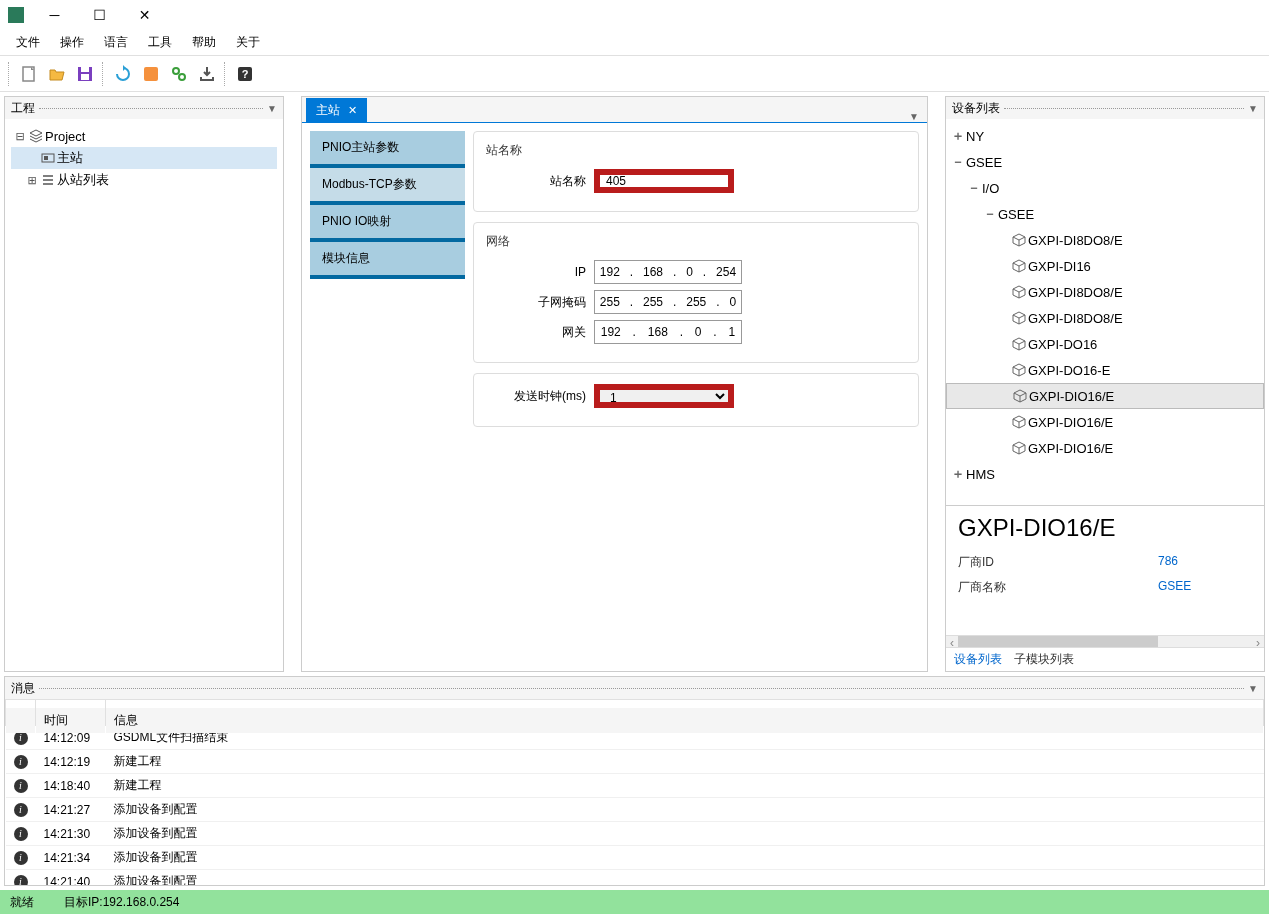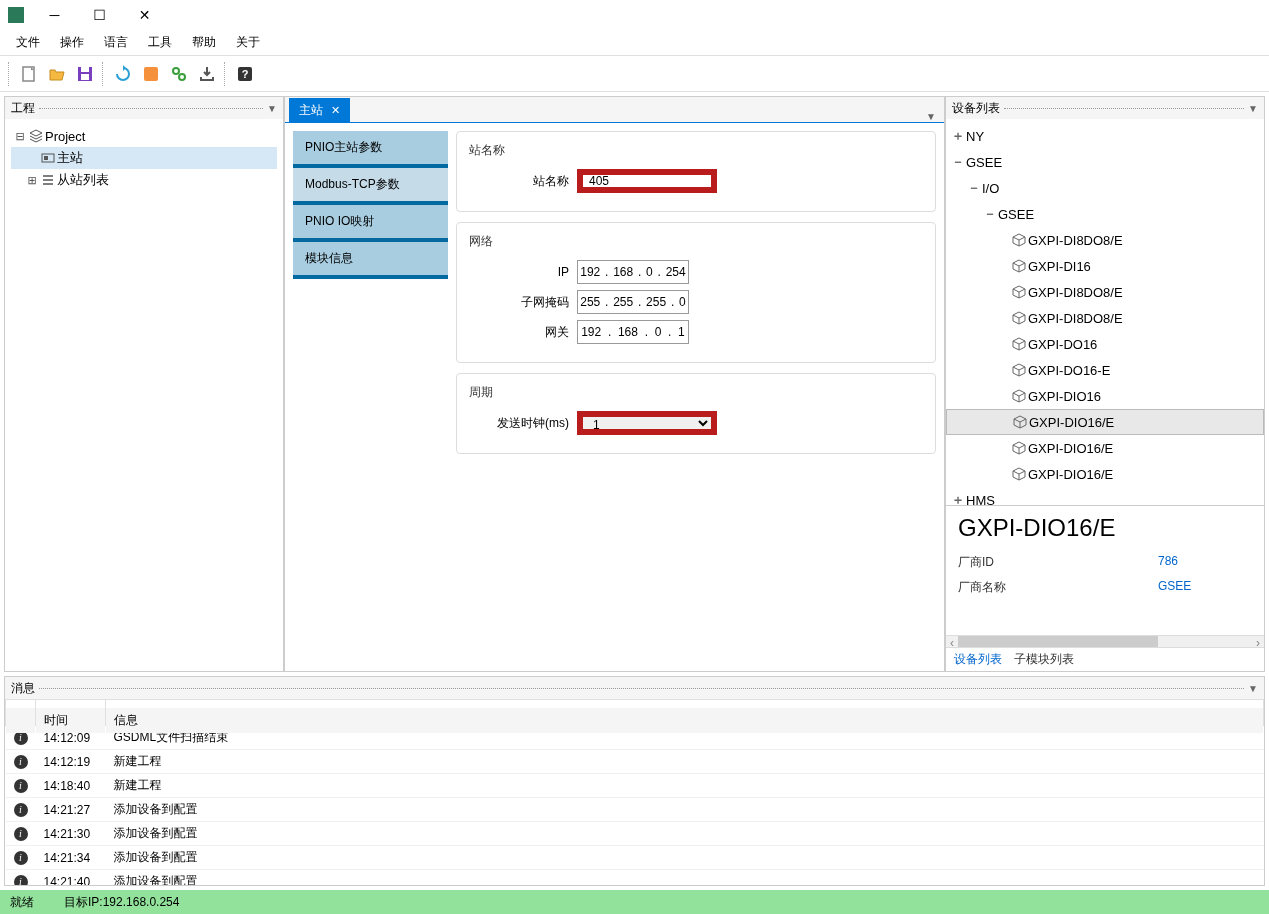--- a/index.html
+++ b/index.html
@@ -6,21 +6,21 @@
 body { font-family: "Microsoft YaHei", "Segoe UI", sans-serif; font-size: 12px; background: #fff; overflow: hidden; height: 914px; width: 1269px; display: flex; flex-direction: column; }
 .titlebar { height: 30px; display: flex; align-items: center; padding: 0 8px; background: #fff; }
 .titlebar .app-icon { width: 16px; height: 16px; background: #2a7a5a; margin-right: 8px; }
 .titlebar .title { flex: 1; font-size: 12px; }
 .titlebar .win-btn { width: 45px; height: 30px; display: flex; align-items: center; justify-content: center; font-size: 14px; }
 .menubar { height: 26px; display: flex; align-items: center; padding: 0 6px; border-bottom: 1px solid #e0e0e0; }
 .menubar .menu-item { padding: 4px 10px; font-size: 12px; }
 .toolbar { height: 36px; display: flex; align-items: center; padding: 0 6px; border-bottom: 1px solid #e0e0e0; gap: 2px; }
 .toolbar .tb-btn { width: 26px; height: 26px; display: flex; align-items: center; justify-content: center; border: 1px solid transparent; }
 .toolbar .tb-sep { width: 4px; height: 24px; border-left: 1px dotted #aaa; margin: 0 2px; }
-.main-area { flex: 1; display: flex; padding: 4px; gap: 0; min-height: 0; }
+.main-area { flex: 1; display: flex; padding: 4px; gap: 17px; min-height: 0; }
 .panel { border: 1px solid #ccc; background: #fff; display: flex; flex-direction: column; }
 .panel-header { height: 22px; background: #f5f5f5; display: flex; align-items: center; padding: 0 6px; font-size: 12px; }
 .panel-header .hdr-txt { margin-right: 4px; }
 .panel-header .hdr-dots { flex: 1; height: 1px; border-bottom: 1px dotted #999; }
 .panel-header .hdr-arrow { margin-left: 4px; font-size: 10px; color: #666; }
 .left-panel { width: 280px; }
 .center-panel { flex: 1; }
 .right-panel { width: 320px; }
 .tree { padding: 6px; font-size: 13px; }
 .tree-row { display: flex; align-items: center; height: 22px; padding: 0 2px; }
@@ -36,21 +36,21 @@
 .side-nav-item { padding: 8px 12px; background: #a8cde0; border-bottom: 4px solid #0369a1; font-size: 12px; }
 .side-nav-item.active { background: #c5dce8; }
 .form-area { flex: 1; }
 .group { border: 1px solid #ddd; border-radius: 4px; margin-bottom: 10px; padding: 10px 12px 12px; position: relative; }
 .group-title { font-size: 12px; color: #333; margin-bottom: 10px; }
 .form-row { display: flex; align-items: center; margin-bottom: 6px; }
 .form-row label { width: 100px; text-align: right; margin-right: 8px; font-size: 12px; }
 .form-row input, .form-row select { height: 24px; border: 6px solid #b91c1c; padding: 0 6px; font-size: 12px; font-family: inherit; }
 .form-row input { width: 140px; }
 .form-row select { width: 140px; background: #f0f0f0; }
-.ip-input { width: 112px; height: 24px; border: 1px solid #999; display: flex; align-items: center; justify-content: space-around; font-size: 12px; }
+.ip-input { width: 148px; height: 24px; border: 1px solid #999; display: flex; align-items: center; justify-content: space-around; font-size: 12px; }
 .ip-input span { text-align: center; }
 .ip-input .dot { width: 4px; }
 .device-tree { flex: 1; overflow-y: auto; padding: 4px 0; }
 .dev-row { display: flex; align-items: center; height: 26px; padding: 0 4px; font-size: 13px; }
 .dev-row.highlighted { background: #e8e8e8; border: 1px solid #bbb; }
 .dev-indent { display: inline-block; }
 .dev-toggle { width: 16px; text-align: center; color: #666; font-size: 13px; font-weight: bold; }
 .dev-icon { width: 18px; display: flex; align-items: center; justify-content: center; color: #555; }
 .detail-area { border-top: 1px solid #ccc; padding: 8px 12px; height: 130px; overflow: auto; position: relative; }
 .detail-title { font-size: 24px; font-weight: 300; margin-bottom: 8px; }
@@ -239,21 +239,20 @@
                 <span class="dot">.</span>
                 <span>168</span>
                 <span class="dot">.</span>
                 <span>0</span>
                 <span class="dot">.</span>
                 <span>1</span>
               </div>
           </div>
         </div>
         <div class="group">
-          <div class="group-title">周期</div>
           <div class="form-row">
             <label>发送时钟(ms)</label>
             <select><option>1</option></select>
           </div>
         </div>
       </div>
     </div>
   </div>
 
   <div class="panel right-panel">
@@ -328,29 +327,20 @@
             <span>GXPI-DO16</span>
           </div>
           <div class="dev-row">
             <span class="dev-indent" style="width:60px"></span>
             <span class="dev-icon">
               <svg width="14" height="14">
                 <path d="M7 1 L13 4 L13 10 L7 13 L1 10 L1 4 Z M1 4 L7 7 L13 4 M7 7 L7 13" fill="none" stroke="#666"></path>
               </svg>
             </span>
             <span>GXPI-DO16-E</span>
-          </div>
-          <div class="dev-row">
-            <span class="dev-indent" style="width:60px"></span>
-            <span class="dev-icon">
-              <svg width="14" height="14">
-                <path d="M7 1 L13 4 L13 10 L7 13 L1 10 L1 4 Z M1 4 L7 7 L13 4 M7 7 L7 13" fill="none" stroke="#666"></path>
-              </svg>
-            </span>
-            <span>GXPI-DIO16</span>
           </div>
           <div class="dev-row highlighted">
             <span class="dev-indent" style="width:60px"></span>
             <span class="dev-icon">
               <svg width="14" height="14">
                 <path d="M7 1 L13 4 L13 10 L7 13 L1 10 L1 4 Z M1 4 L7 7 L13 4 M7 7 L7 13" fill="none" stroke="#666"></path>
               </svg>
             </span>
             <span>GXPI-DIO16/E</span>
           </div>

